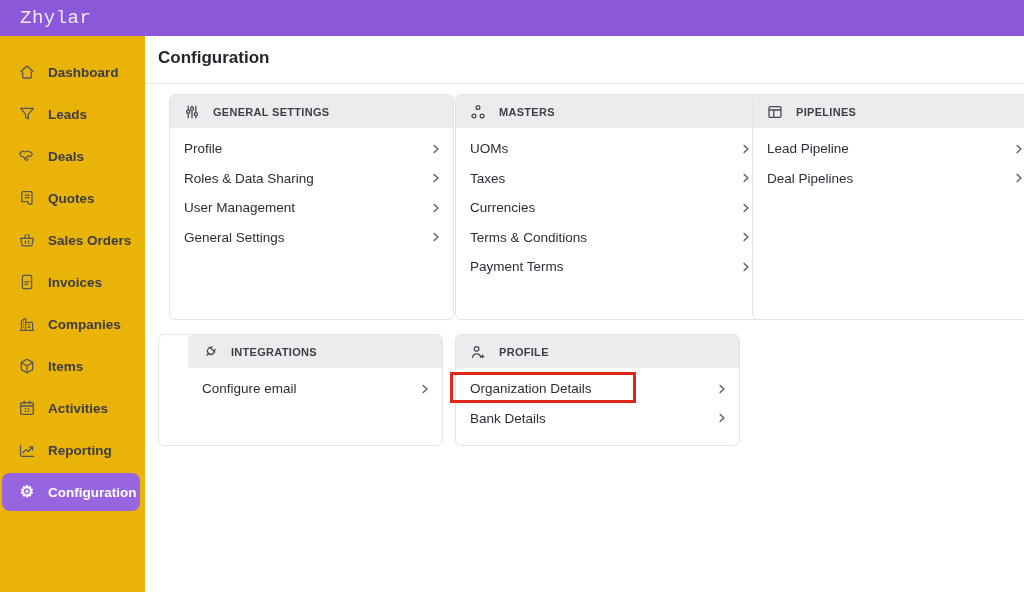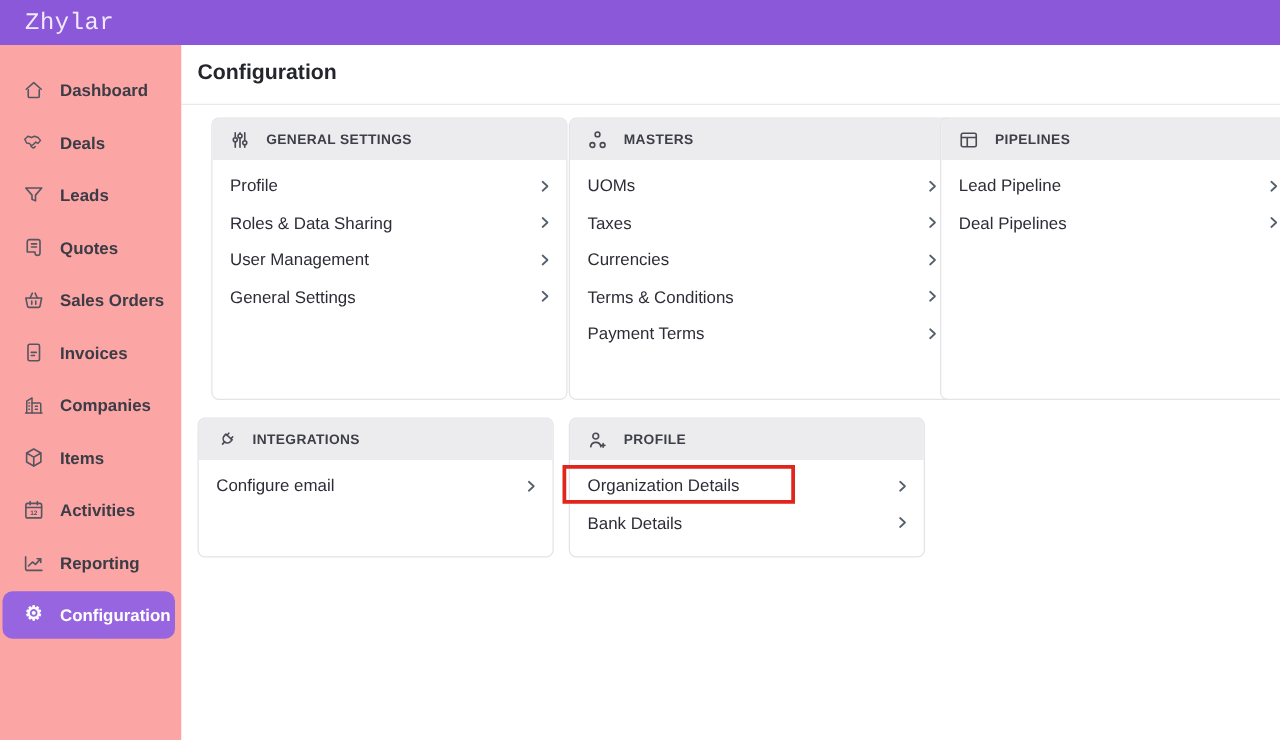--- a/index.html
+++ b/index.html
@@ -8,40 +8,40 @@
 
   #app { position:relative; width:1024px; height:592px; overflow:hidden; background:#fff; }
 
   
   .topbar { position:absolute; top:0; left:0; right:0; height:36px; background:#8a58d8; z-index:10;text-decoration:underline; }
   .logo { position:absolute; left:20px; top:50%; transform:translateY(-50%);
           font-family:"Liberation Mono", monospace; font-size:19px; font-weight:500;
           color:#f0e9ff; letter-spacing:.5px; }
 
   
-  .sidebar { position:absolute; top:36px; left:0; bottom:0; width:145px; background:#fca5a5; padding-top:15px; z-index:5; }
+  .sidebar { position:absolute; top:36px; left:0; bottom:0; width:145px; background:#eab308; padding-top:15px; z-index:5; }
   .side-item { height:42px; display:flex; align-items:center; gap:12px; padding-left:18px;
                font-size:13.5px; font-weight:600; color:#3c3c46; cursor:pointer; }
   .side-item .ic { width:18px; height:18px; display:flex; align-items:center; justify-content:center; color:#565660; flex:0 0 18px; }
   .side-item.active { height:38px; margin:2px 5px 2px 2px; padding-left:16px;
                       background:#9765e0; border-radius:8px; color:#fff; }
   .side-item.active .ic { color:#fff; }
   .gear-glyph { font-size:16px; line-height:1; }
 
   
   .main { position:absolute; left:145px; top:36px; right:0; bottom:0; background:#fff; }
   .page-title { position:absolute; left:13px; top:12px; font-size:17px; font-weight:700; color:#25252d; }
   .h-divider { position:absolute; top:47px; left:0; right:0; height:1px; background:#e9e9ed; }
 
   
   .card { position:absolute; background:#fff; border:1px solid #e4e4e8; border-radius:6px; }
   #card-general      { left:13px;  top:58px;  width:285px; height:226px;margin-left:11px; }
   #card-masters      { left:310px; top:58px;  width:309px; height:226px; }
   #card-pipelines    { left:607px; top:58px;  width:285px; height:226px; }
-  #card-integrations { left:13px;  top:298px; width:285px; height:112px; }
+  #card-integrations { left:13px;  top:298px; width:285px; height:112px;padding-left:29px; }
   #card-profile      { left:310px; top:298px; width:285px; height:112px; }
 
   .card-header { height:33px; background:#ececee; border-radius:5px 5px 0 0;
                  display:flex; align-items:center; gap:13px; padding:0 14px; }
   .card-header .ic { width:16px; height:16px; color:#4a4a55; flex:0 0 16px; }
   .card-title { font-size:11px; font-weight:700; letter-spacing:.3px; color:#3e3e49; }
 
   .card-body { padding:6px 10px 0 14px; }
   .card-row { height:29.5px; display:flex; align-items:center; justify-content:space-between; cursor:pointer; }
   .row-label { font-size:13.5px; color:#2d2d37; }
@@ -69,35 +69,35 @@
         <svg width="18" height="18" viewBox="0 0 18 18" fill="none" stroke="currentColor" stroke-width="1.3" stroke-linecap="round" stroke-linejoin="round">
             <path d="M3 8.4 9 3.1l6 5.3"></path>
             <path d="M4.6 8.8v5.1c0 .6.5 1.1 1.1 1.1h6.6c.6 0 1.1-.5 1.1-1.1V8.8"></path>
           </svg>
       </span>
       <span>Dashboard</span>
     </div>
 
     <div class="side-item">
       <span class="ic">
+        <svg width="18" height="18" viewBox="0 0 18 18" fill="none" stroke="currentColor" stroke-width="1.3" stroke-linecap="round" stroke-linejoin="round">
+            <path d="M2.6 3.4h12.8l-5 5.7v4.6l-2.8-1.3V9.1z"></path>
+          </svg>
+      </span>
+      <span>Leads</span>
+    </div>
+
+    <div class="side-item">
+      <span class="ic">
         <svg width="18" height="18" viewBox="0 0 18 18" fill="none" stroke="currentColor" stroke-width="1.2" stroke-linecap="round" stroke-linejoin="round">
             <path d="M1.8 6.4 4.4 4l2.8 1 2.4-1 2.8 1 2 2.3-2 2.4-1.8-1-2.2 2.1c-.6.6-1.5.5-2-.1l-.8-.9-2.3-.4z"></path>
             <path d="M6.6 11.8l1.1 1c.5.5 1.4.5 1.9 0l.6-.6"></path>
           </svg>
       </span>
       <span>Deals</span>
-    </div>
-
-    <div class="side-item">
-      <span class="ic">
-        <svg width="18" height="18" viewBox="0 0 18 18" fill="none" stroke="currentColor" stroke-width="1.3" stroke-linecap="round" stroke-linejoin="round">
-            <path d="M2.6 3.4h12.8l-5 5.7v4.6l-2.8-1.3V9.1z"></path>
-          </svg>
-      </span>
-      <span>Leads</span>
     </div>
 
     <div class="side-item">
       <span class="ic">
         <svg width="18" height="18" viewBox="0 0 18 18" fill="none" stroke="currentColor" stroke-width="1.3" stroke-linecap="round" stroke-linejoin="round">
             <path d="M5.4 2.7h7c.9 0 1.6.7 1.6 1.6v9a2 2 0 0 1-4 0v-.7H3.8V4.3c0-.9.7-1.6 1.6-1.6z"></path>
             <path d="M7.2 6.1h4M7.2 8.6h4"></path>
           </svg>
       </span>
       <span>Quotes</span>

